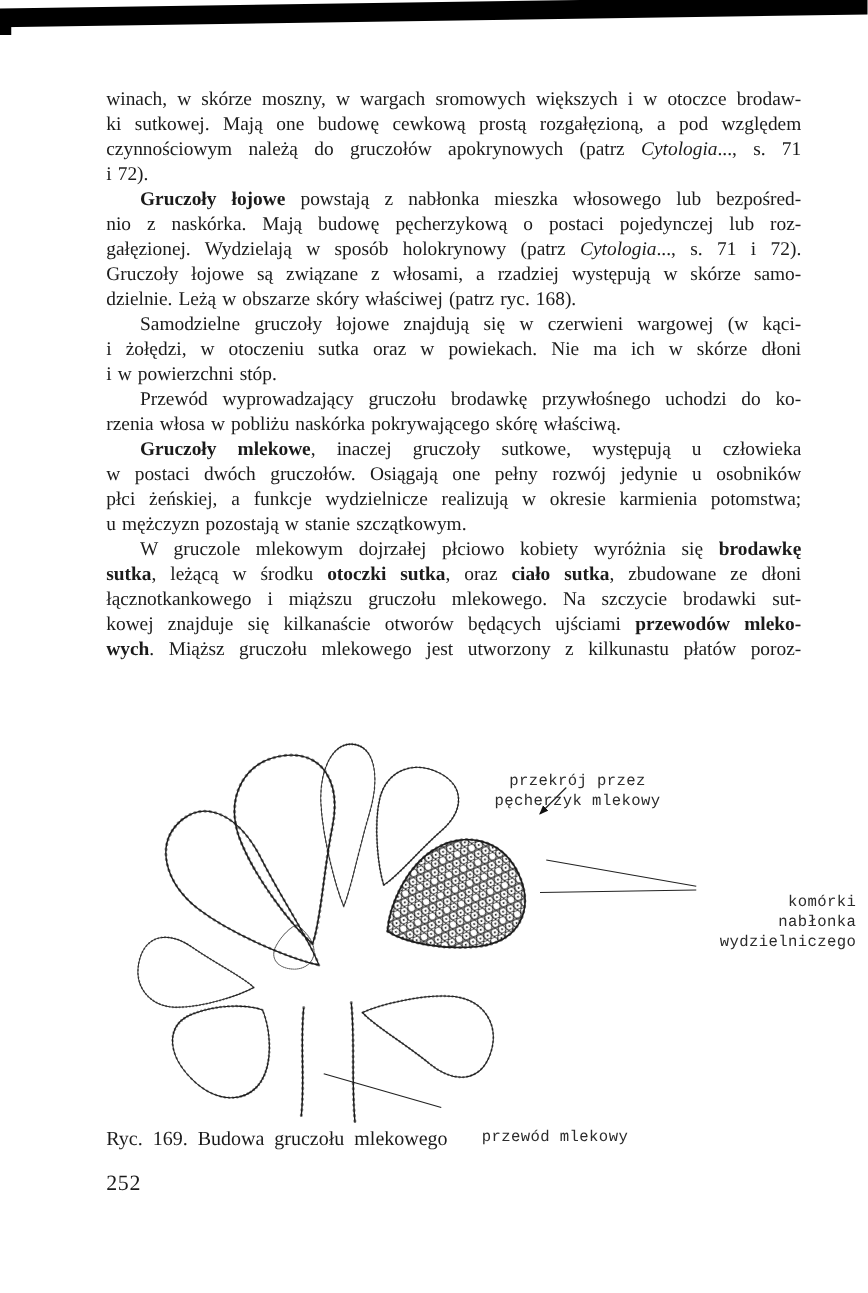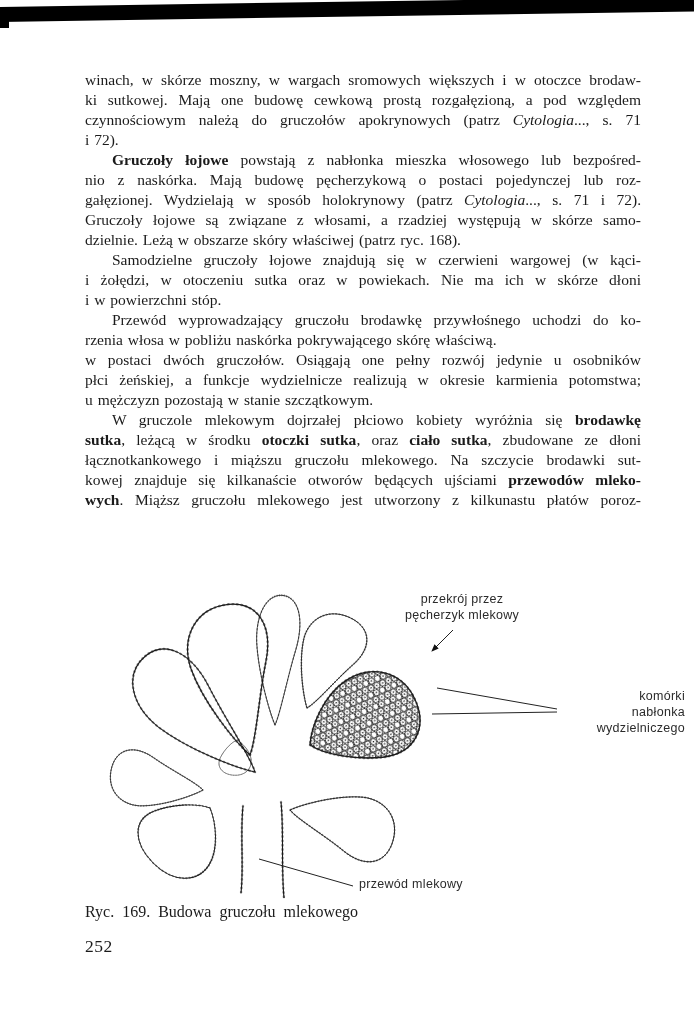--- a/index.html
+++ b/index.html
@@ -32,26 +32,26 @@
   .figure { position:absolute; left:85px; top:560px; width:600px; height:342px; }
   .figure svg { position:absolute; left:0; top:0; }
   .outline { fill:none; stroke:var(--ink); stroke-width:1.1; vector-effect:non-scaling-stroke; }
   .stip {
     fill:none; stroke:var(--ink); stroke-width:2.4; stroke-dasharray:0.5 3.8;
     stroke-linecap:round; opacity:.5; vector-effect:non-scaling-stroke;
   }
   .cellfill { fill:url(#cells); stroke:var(--ink); stroke-width:1.3; vector-effect:non-scaling-stroke; }
   .leader { stroke:#222; stroke-width:1; }
   .figlabel {
-    position:absolute; font-family:Liberation Sans, sans-serif;
-    font-size:12.5px; line-height:16px; color:#2b2b2b; letter-spacing:.3px;
+    position:absolute; font-family:Liberation Mono, monospace;
+    font-size:12.5px; line-height:16px; color:#2b2b2b; letter-spacing:.3px;margin-top:26px;
   }
   .lbl1 { left:288px; top:31px;  width:178px; text-align:center; }
   .lbl2 { left:442px; top:128px; width:158px; text-align:right; }
-  .lbl3 { left:274px; top:316px; width:170px; text-align:left; }
+  .lbl3 { left:274px; top:316px; width:170px; text-align:center; }
 
   .caption {
     position:absolute; left:85px; top:903px; font-size:16px; word-spacing:4px;
   }
   .pagenum {
     position:absolute; left:85px; top:936px; font-size:17.5px; letter-spacing:.5px;
   }
 </style>
 </head>
 <body>
@@ -76,20 +76,21 @@
     <div>
       <div class="line just ind"><span>Samodzielne gruczoły łojowe znajdują się w czerwieni wargowej (w kąci-</span></div>
       <div class="line just"><span>i żołędzi, w otoczeniu sutka oraz w powiekach. Nie ma ich w skórze dłoni</span></div>
       <div class="line"><span>i w powierzchni stóp.</span></div>
     </div>
     <div>
       <div class="line just ind"><span>Przewód wyprowadzający gruczołu brodawkę przywłośnego uchodzi do ko-</span></div>
       <div class="line"><span>rzenia włosa w pobliżu naskórka pokrywającego skórę właściwą.</span></div>
     </div>
     <div>
+      <div class="line just ind"><span class="b">Gruczoły mlekowe</span><span>, inaczej gruczoły sutkowe, występują u człowieka</span></div>
       <div class="line just"><span>w postaci dwóch gruczołów. Osiągają one pełny rozwój jedynie u osobników</span></div>
       <div class="line just"><span>płci żeńskiej, a funkcje wydzielnicze realizują w okresie karmienia potomstwa;</span></div>
       <div class="line"><span>u mężczyzn pozostają w stanie szczątkowym.</span></div>
     </div>
     <div>
       <div class="line just ind"><span>W gruczole mlekowym dojrzałej płciowo kobiety wyróżnia się </span><span class="b">brodawkę</span></div>
       <div class="line just"><span class="b">sutka</span><span>, leżącą w środku </span><span class="b">otoczki sutka</span><span>, oraz </span><span class="b">ciało sutka</span><span>, zbudowane ze dłoni</span></div>
       <div class="line just"><span>łącznotkankowego i miąższu gruczołu mlekowego. Na szczycie brodawki sut-</span></div>
       <div class="line just"><span>kowej znajduje się kilkanaście otworów będących ujściami </span><span class="b">przewodów mleko-</span></div>
       <div class="line just"><span class="b">wych</span><span>. Miąższ gruczołu mlekowego jest utworzony z kilkunastu płatów poroz-</span></div>

